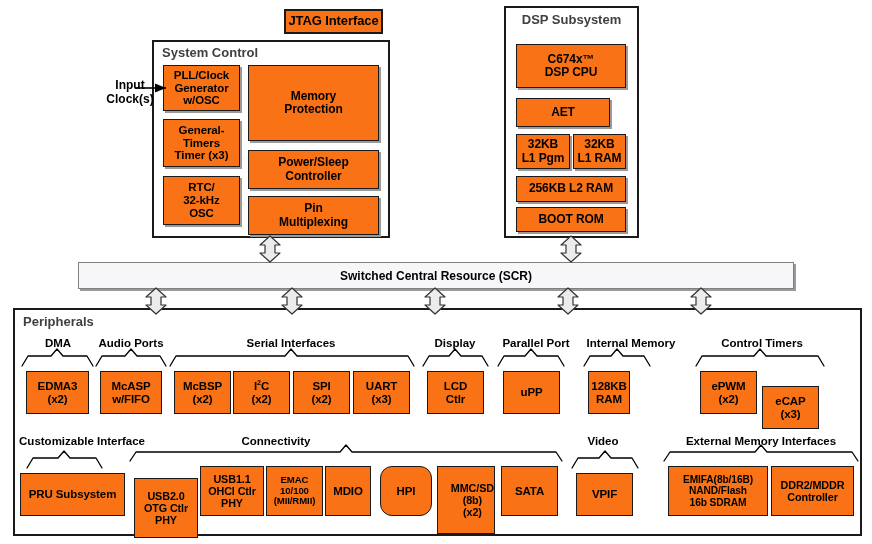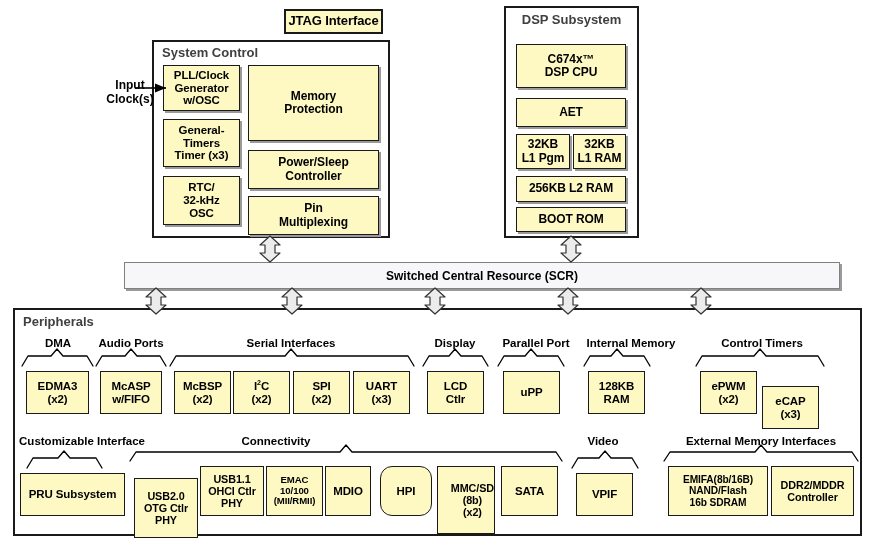--- a/index.html
+++ b/index.html
@@ -10,21 +10,21 @@
   #canvas{
     position:relative;
     width:872px;height:544px;
     background:#ffffff;
     overflow:hidden;
   }
 
   
   .box{
     position:absolute;box-sizing:border-box;
-    background:#fef9c3;
+    background:#f97316;
     border:1.6px solid #1a1a1a;
     display:flex;align-items:center;justify-content:center;
     text-align:center;
     font-weight:bold;
     color:#000;
     line-height:1.12;
     letter-spacing:-0.1px;
   }
   .box.thick{border-width:2.4px;}
   .box.thin{border-width:1.3px;}
@@ -42,21 +42,20 @@
   .sh{box-shadow:2px 2px 0 0 #9a9a9a;}
 
   
   .scrbar{
     position:absolute;box-sizing:border-box;
     background:#f7f7f9;
     border:1.4px solid #808080;
     display:flex;align-items:center;justify-content:center;
     font-weight:bold;color:#000;
     box-shadow:2px 2px 0 0 #9a9a9a;
-    margin-left:46px;
   }
 
   
   .glabel{
     position:absolute;font-weight:bold;color:#000;
     text-align:center;white-space:nowrap;
   }
 
   
   .t13{font-size:13px;}
@@ -133,21 +132,21 @@
   <div class="outer" style="left:504px;top:6px;width:135px;height:232px;">
   </div>
   <div class="outer-title t13" style="left:504px;top:12px;width:135px;text-align:center;">DSP Subsystem</div>
 
   <div class="box thin sh t12" style="left:516px;top:44px;width:110px;height:44px;">
     <span>
       <span>C674x™</span><br>
       <span>DSP CPU</span>
     </span>
   </div>
-  <div class="box thin sh t12" style="left:516px;top:98px;width:110px;height:29px;">
+  <div class="box thin sh t12" style="left:516px;top:98px;width:94px;height:29px;">
     <span>AET</span>
   </div>
   <div class="box thin sh t12" style="left:516px;top:134px;width:54px;height:35px;">
     <span>
       <span>32KB</span><br>
       <span>L1 Pgm</span>
     </span>
   </div>
   <div class="box thin sh t12" style="left:573px;top:134px;width:53px;height:35px;">
     <span>
@@ -216,21 +215,21 @@
   </div>
   <div class="box t11" style="left:427px;top:371px;width:57px;height:43px;">
     <span>
       <span>LCD</span><br>
       <span>Ctlr</span>
     </span>
   </div>
   <div class="box t11" style="left:503px;top:371px;width:57px;height:43px;">
     <span>uPP</span>
   </div>
-  <div class="box t11" style="left:588px;top:371px;width:57px;height:43px;">
+  <div class="box t11" style="left:588px;top:371px;width:42px;height:43px;">
     <span>
       <span>128KB</span><br>
       <span>RAM</span>
     </span>
   </div>
   <div class="box t11" style="left:700px;top:371px;width:57px;height:43px;">
     <span>
       <span>ePWM</span><br>
       <span>(x2)</span>
     </span>

